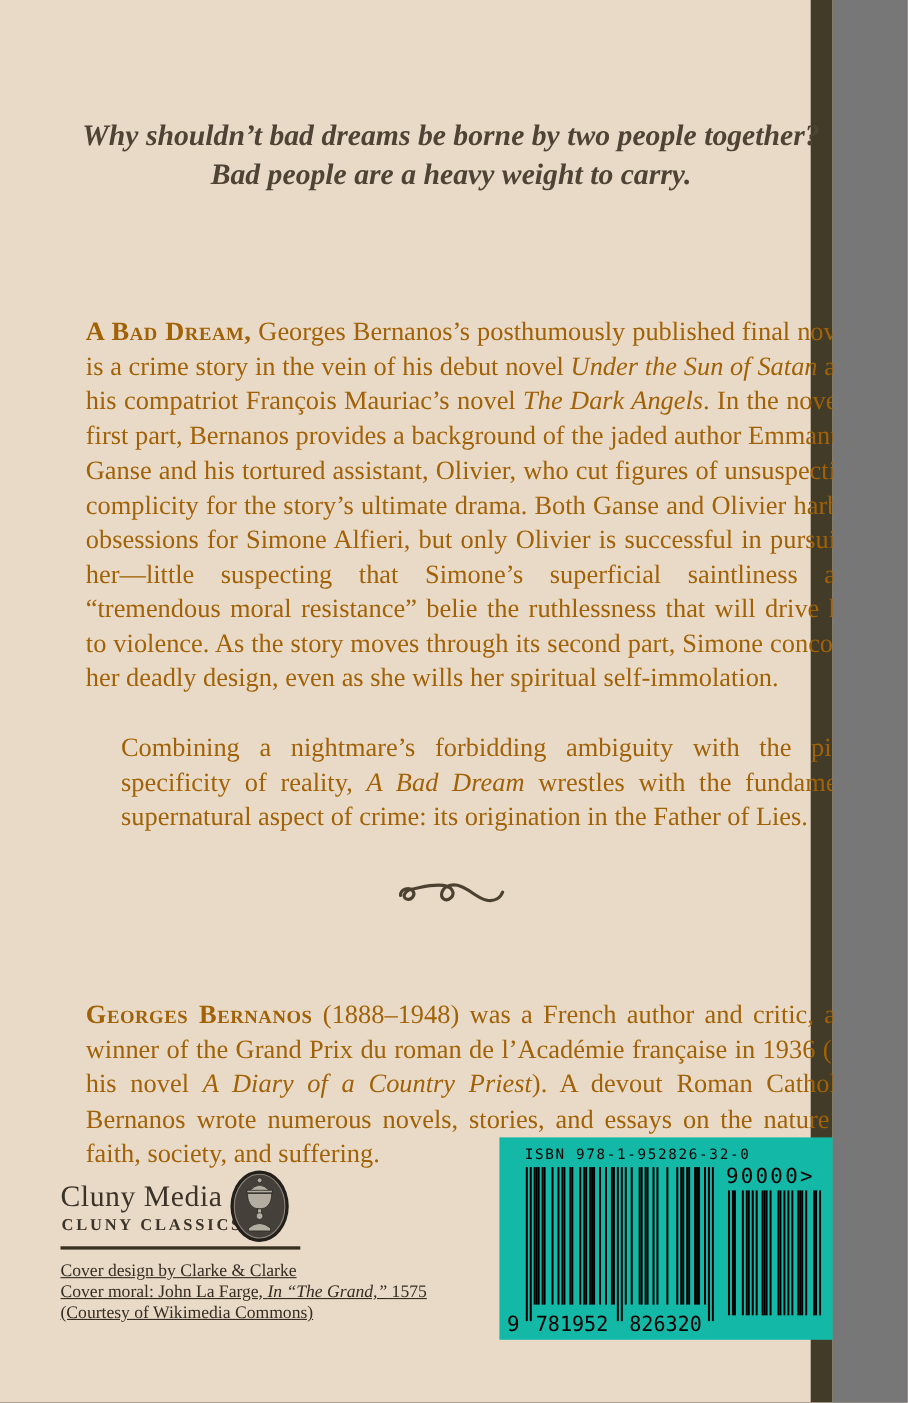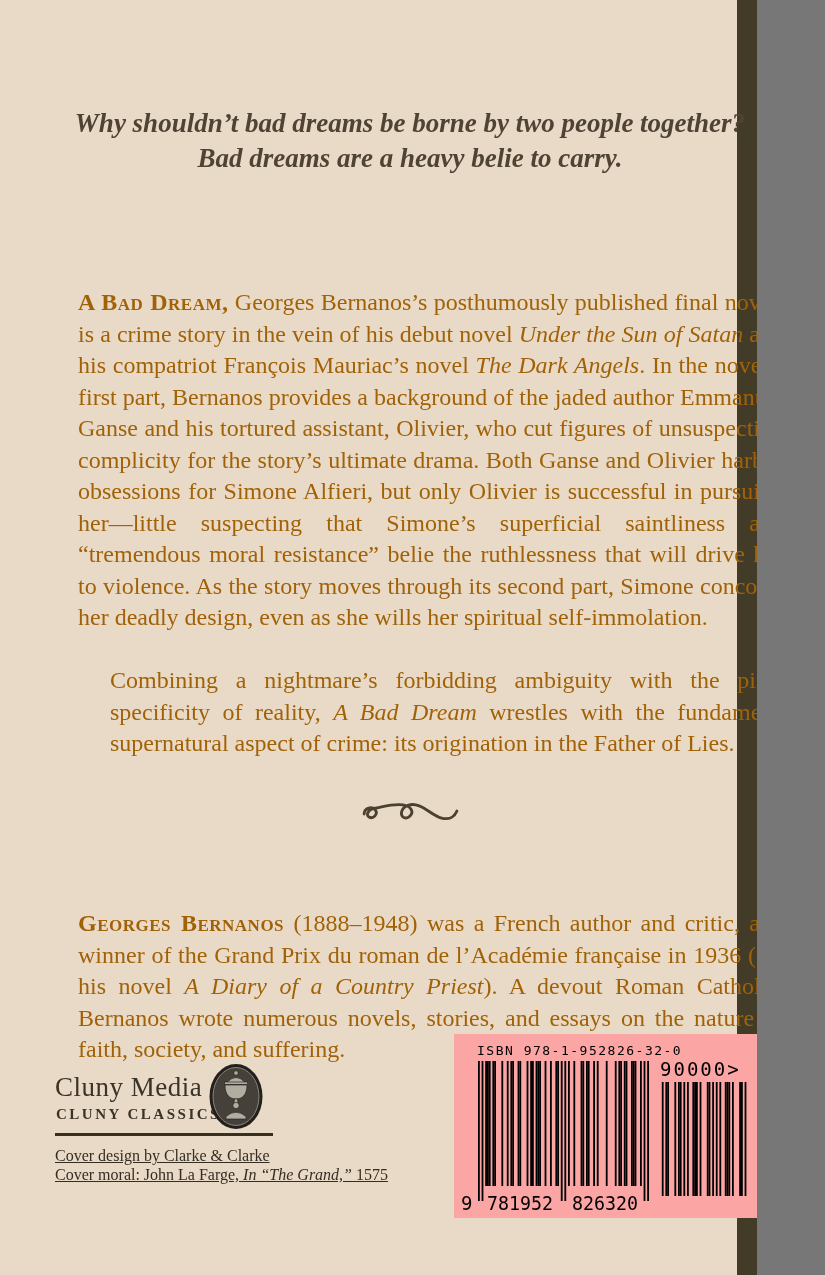--- a/index.html
+++ b/index.html
@@ -32,21 +32,21 @@
     font-size:15px;font-weight:bold;color:#3b3328;letter-spacing:2.5px;
   }
   .publisher-logo{position:absolute;left:209px;top:1063px;width:54px;height:67px;}
   .credits-rule{position:absolute;left:55px;top:1133px;width:218px;height:3px;background:#38301f;}
   .credits{
     position:absolute;left:55px;top:1146px;width:360px;
     font-size:16px;line-height:19px;color:#352d22;text-decoration:underline;
   }
   .barcode-box{
     position:absolute;left:454px;top:1034px;width:313px;height:184px;
-    background:#fca5a5;
+    background:#14b8a6;
   }
   .isbn-label{
     position:absolute;left:23px;top:9px;
     font-family:"DejaVu Sans Mono", monospace;
     font-size:13px;letter-spacing:1.5px;color:#000;
   }
   .ean13-svg{position:absolute;left:5px;top:27px;}
   .supp{position:absolute;left:206px;top:24px;width:100px;}
   .supp-label{
     font-family:"DejaVu Sans Mono", monospace;
@@ -55,21 +55,21 @@
   .ean5-svg{display:block;margin-top:2px;}
 </style>
 </head>
 <body>
 
 <div class="page">
   <div class="spine"></div>
 
   <div class="quote">
     <div>Why shouldn’t bad dreams be borne by two people together?</div>
-    <div>Bad dreams are a heavy belie to carry.</div>
+    <div>Bad people are a heavy weight to carry.</div>
   </div>
 
   <p class="body-para" style="top:263px;"><span class="seg-sc">A Bad Dream,</span><span class="seg-normal"> Georges Bernanos’s posthumously published final novel, is a crime story in the vein of his debut novel </span><span class="seg-italic">Under the Sun of Satan</span><span class="seg-normal"> and his compatriot François Mauriac’s novel </span><span class="seg-italic">The Dark Angels</span><span class="seg-normal">. In the novel’s first part, Bernanos provides a background of the jaded author Emmanuel Ganse and his tortured assistant, Olivier, who cut figures of unsuspecting complicity for the story’s ultimate drama. Both Ganse and Olivier harbor obsessions for Simone Alfieri, but only Olivier is successful in pursuing her—little suspecting that Simone’s superficial saintliness and “tremendous moral resistance” belie the ruthlessness that will drive her to violence. As the story moves through its second part, Simone concocts her deadly design, even as she wills her spiritual self-immolation.</span></p>
 
   <p class="body-para" style="top:641px;margin-left:32px;"><span class="seg-normal">Combining a nightmare’s forbidding ambiguity with the piercing specificity of reality, </span><span class="seg-italic">A Bad Dream</span><span class="seg-normal"> wrestles with the fundamentally supernatural aspect of crime: its origination in the Father of Lies.</span></p>
 
   <svg class="flourish" viewBox="0 0 100 30">
     <path d="M6,18 C6,12 14,10 17,14 C20,18 15,23 11,21 C7,19 10,13 18,12
              C28,10 34,8 44,9 C52,10 55,16 51,20 C47,24 41,21 43,15
              C45,9 53,7 60,10 C68,13 74,20 82,22 C90,24 95,20 97,15" fill="none" stroke="#4a4130" stroke-width="2.8" stroke-linecap="round"></path>
@@ -93,20 +93,21 @@
       <circle cx="27" cy="42" r="3.1"></circle>
       <path d="M17,53 Q27,44.5 37,53 L37,55.5 L17,55.5 Z"></path>
     </g>
   </svg>
 
   <div class="credits-rule"></div>
 
   <div class="credits">
     <div>Cover design by Clarke &amp; Clarke</div>
     <div><span class="seg-normal">Cover moral: John La Farge, </span><span class="seg-italic">In “The Grand,”</span><span class="seg-normal"> 1575</span></div>
+    <div>(Courtesy of Wikimedia Commons)</div>
   </div>
 
   <div class="barcode-box">
     <div class="isbn-label">ISBN 978-1-952826-32-0</div>
     <svg class="ean13-svg" id="ean13-svg" width="190" height="152" viewBox="-19 0 190 152">
         <rect x="0" y="0" width="1.8" height="140" fill="#000"></rect>
         <rect x="3.6" y="0" width="1.8" height="140" fill="#000"></rect>
         <rect x="7.2" y="0" width="1.8" height="125" fill="#000"></rect>
         <rect x="9" y="0" width="1.8" height="125" fill="#000"></rect>
         <rect x="10.8" y="0" width="1.8" height="125" fill="#000"></rect>

